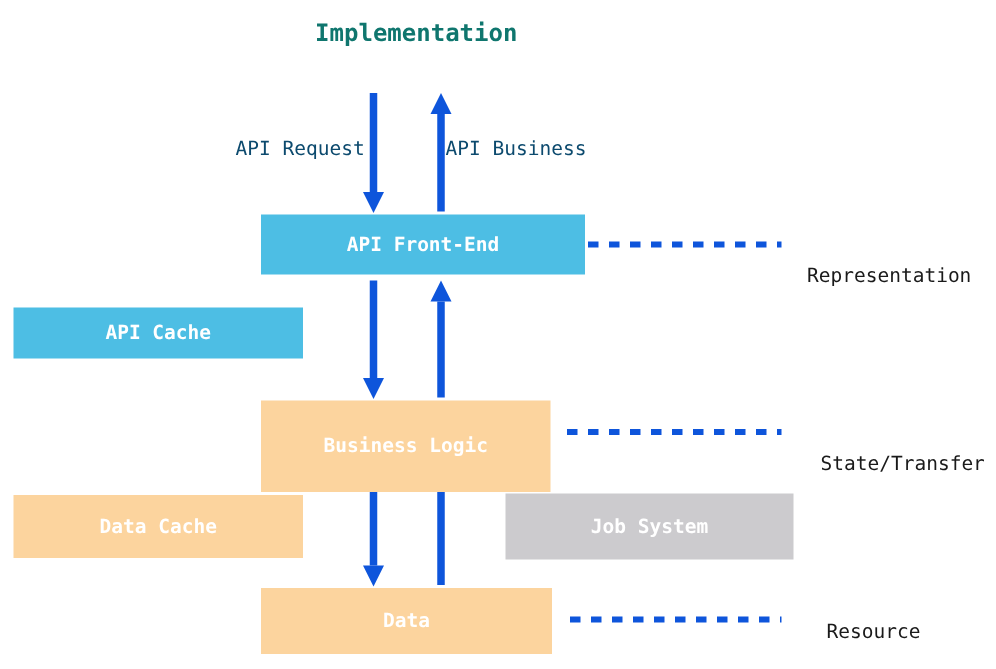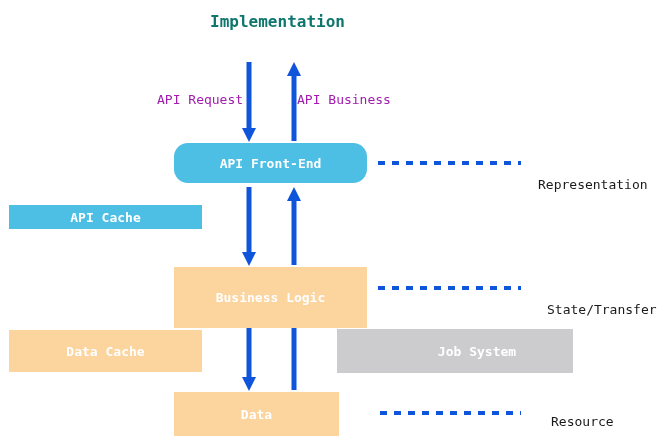--- a/index.html
+++ b/index.html
@@ -22,41 +22,41 @@
     width: 205px;
     text-align: center;
     font-size: 16px;
     font-weight: bold;
     color: #0f766e;
     white-space: nowrap;
   }
   .flow-label {
     position: absolute;
     font-size: 13px;
-    color: #a21caf;
+    color: #0c4a6e;
     white-space: nowrap;
   }
   .flow-label.request { left: 157px; top: 92px; }
   .flow-label.response { left: 297px; top: 92px; }
   .box {
     position: absolute;
     display: flex;
     align-items: center;
     justify-content: center;
     font-size: 13px;
     font-weight: bold;
     color: #ffffff;
     white-space: nowrap;
   }
-  .box.api-front-end { left: 174px; top: 143px; width: 193px; height: 40px; border-radius: 14px; }
-  .box.api-cache     { left: 9px;   top: 205px; width: 193px; height: 24px; }
+  .box.api-front-end { left: 174px; top: 143px; width: 216px; height: 40px; }
+  .box.api-cache     { left: 9px;   top: 205px; width: 193px; height: 34px; }
   .box.business-logic{ left: 174px; top: 267px; width: 193px; height: 61px; }
   .box.data-cache    { left: 9px;   top: 330px; width: 193px; height: 42px; text-align: center; }
-  .box.job-system    { left: 337px; top: 329px; width: 192px; height: 44px; padding-left: 44px; }
-  .box.data-box      { left: 174px; top: 392px; width: 165px; height: 44px; }
+  .box.job-system    { left: 337px; top: 329px; width: 192px; height: 44px; }
+  .box.data-box      { left: 174px; top: 392px; width: 194px; height: 44px; }
   .annotation {
     position: absolute;
     font-size: 13px;
     color: #1a1a1a;
     white-space: nowrap;
     margin-top: 22px;
   }
   .annotation.representation { left: 538px; top: 155px; }
   .annotation.state-transfer { left: 547px; top: 280px; }
   .annotation.resource       { left: 551px; top: 392px; }

